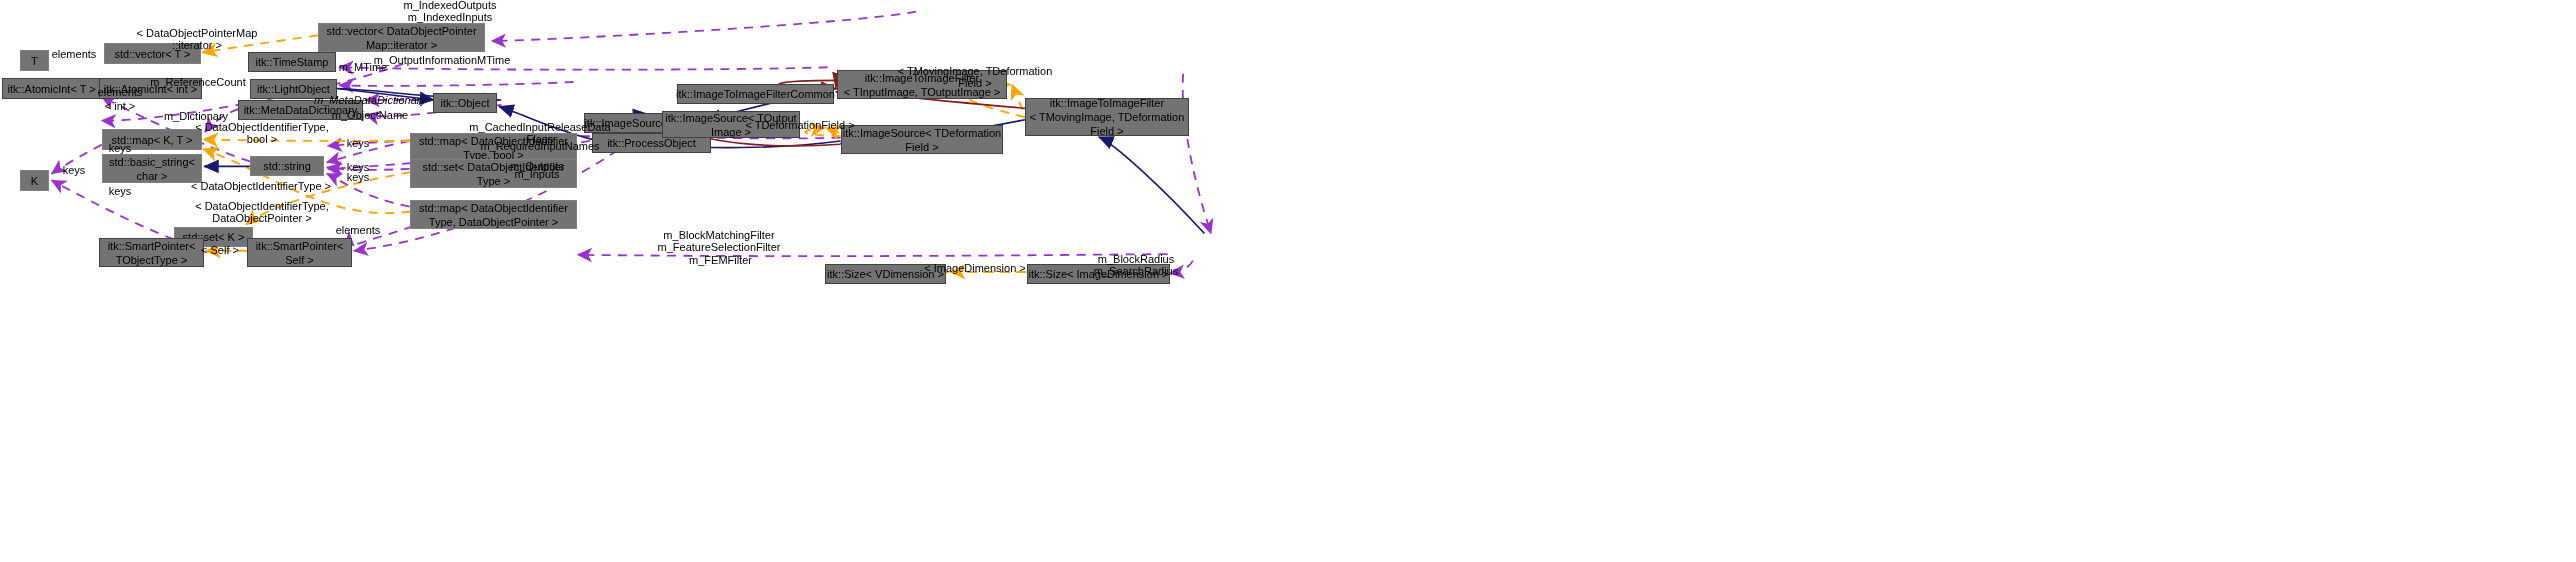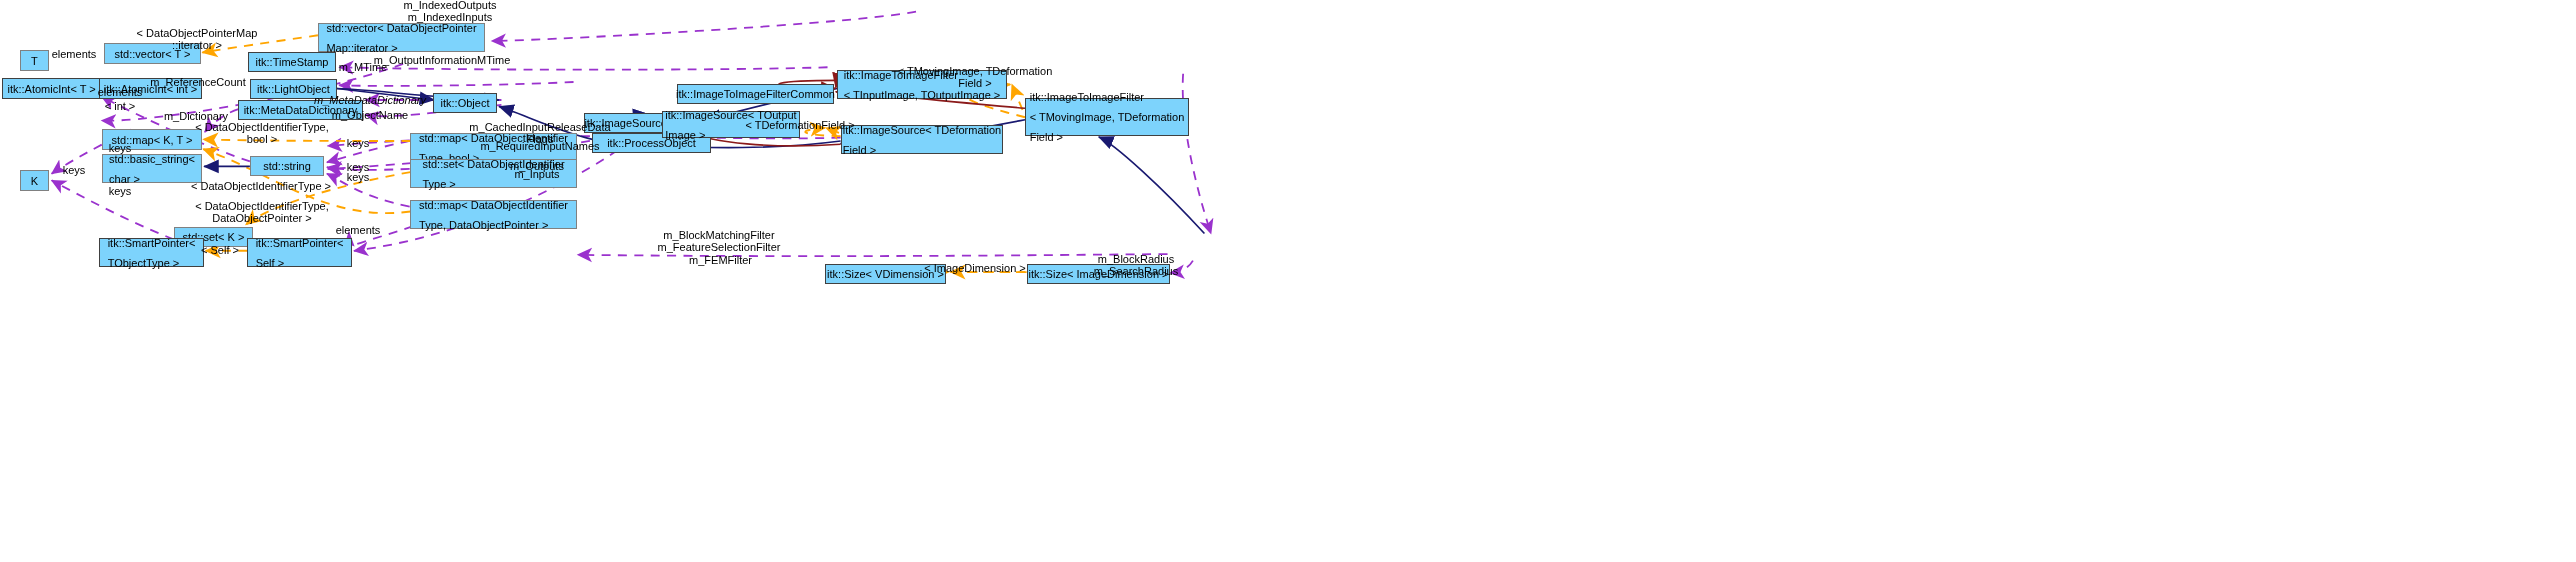--- a/index.html
+++ b/index.html
@@ -22,25 +22,26 @@
     width: 2576px;
     height: 563px;
     pointer-events: none;
   }
   .node {
     position: absolute;
     box-sizing: border-box;
     display: flex;
     align-items: center;
     justify-content: center;
-    background: #7dd3fc;
+    text-align: center;
+    background: #737373;
     border: 0.8px solid #808080;
     color: #000000;
     font-size: 11px;
-    line-height: 20px;
+    line-height: 14px;
     padding: 1.6px 3.3px;
     white-space: pre;
     z-index: 3;
   }
   .node.bold {
     border: 1.6px solid #404040;
   }
   .node.focus {
     border: 1.6px solid #404040;
     background: #c0c0c0;

